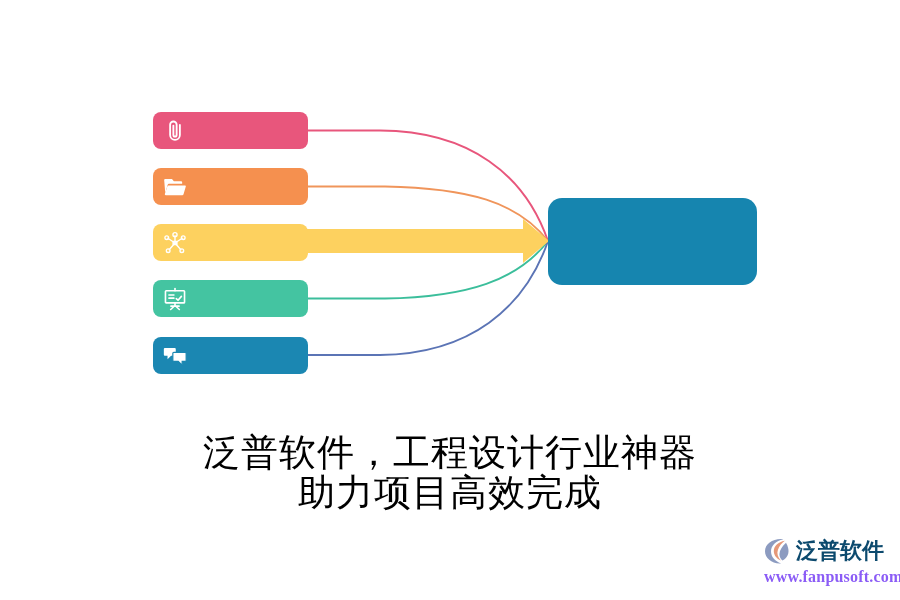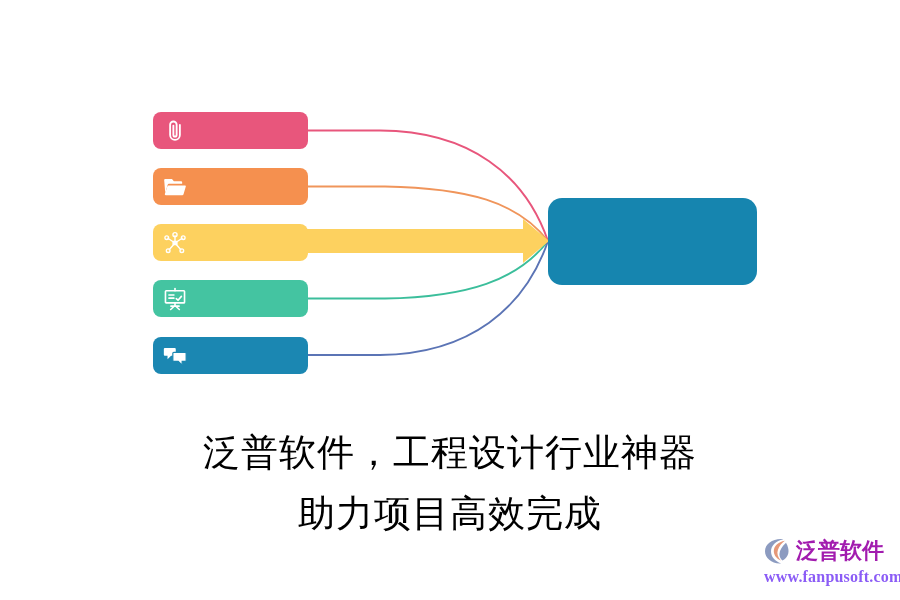--- a/index.html
+++ b/index.html
@@ -65,21 +65,21 @@
     width: 900px;
     text-align: center;
     color: #000000;
     font-family: "DejaVu Sans", "Liberation Sans", sans-serif;
     font-size: 37px;
     font-weight: 400;
     letter-spacing: 1px;
     white-space: nowrap;
   }
   #headline-line-1 { top: 428px; }
-  #headline-line-2 { top: 489px; }
+  #headline-line-2 { top: 468px; }
 
   
   .logo-wrap {
     position: absolute;
     left: 762px;
     top: 536px;
     width: 132px;
     height: 56px;
   }
   .logo-row {
@@ -92,21 +92,21 @@
   }
   .logo-mark {
     width: 30px;
     height: 30px;
     display: block;
   }
   .logo-word {
     font-family: "DejaVu Sans", "Liberation Sans", sans-serif;
     font-size: 22px;
     font-weight: 700;
-    color: #a21caf;
+    color: #0c4a6e;
     line-height: 1;
     letter-spacing: 0px;
   }
   .logo-url {
     position: absolute;
     left: 2px;
     top: 32px;
     font-family: "Liberation Serif", "DejaVu Serif", serif;
     font-size: 16px;
     font-weight: 700;

